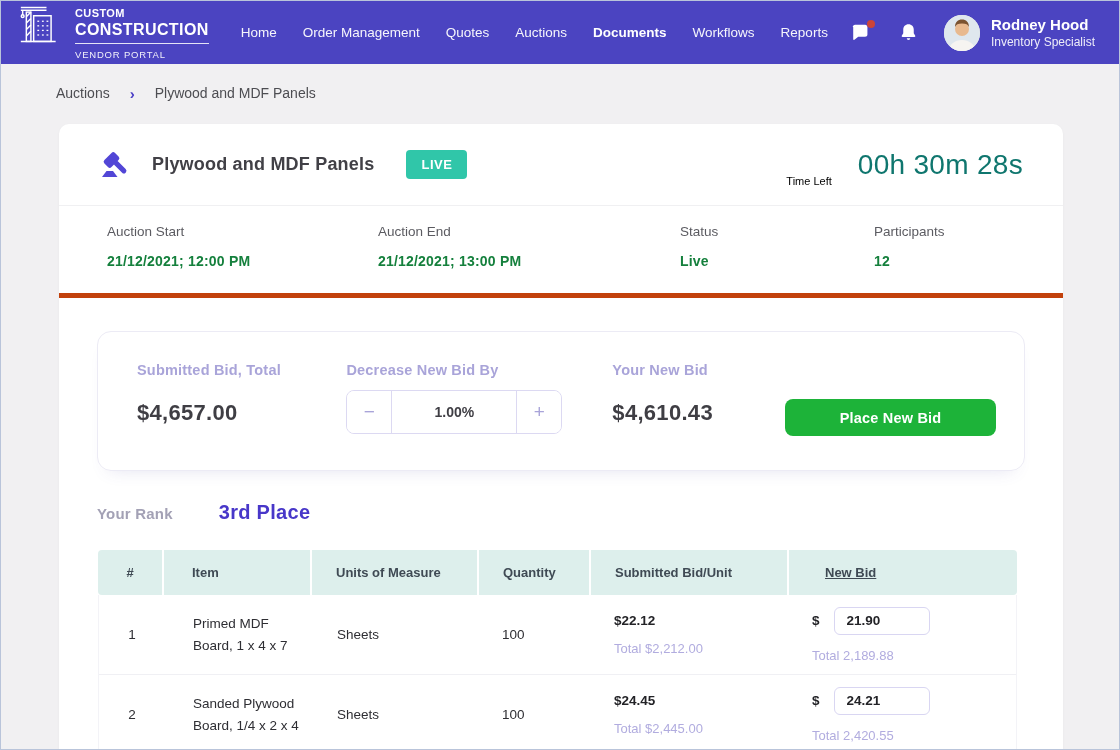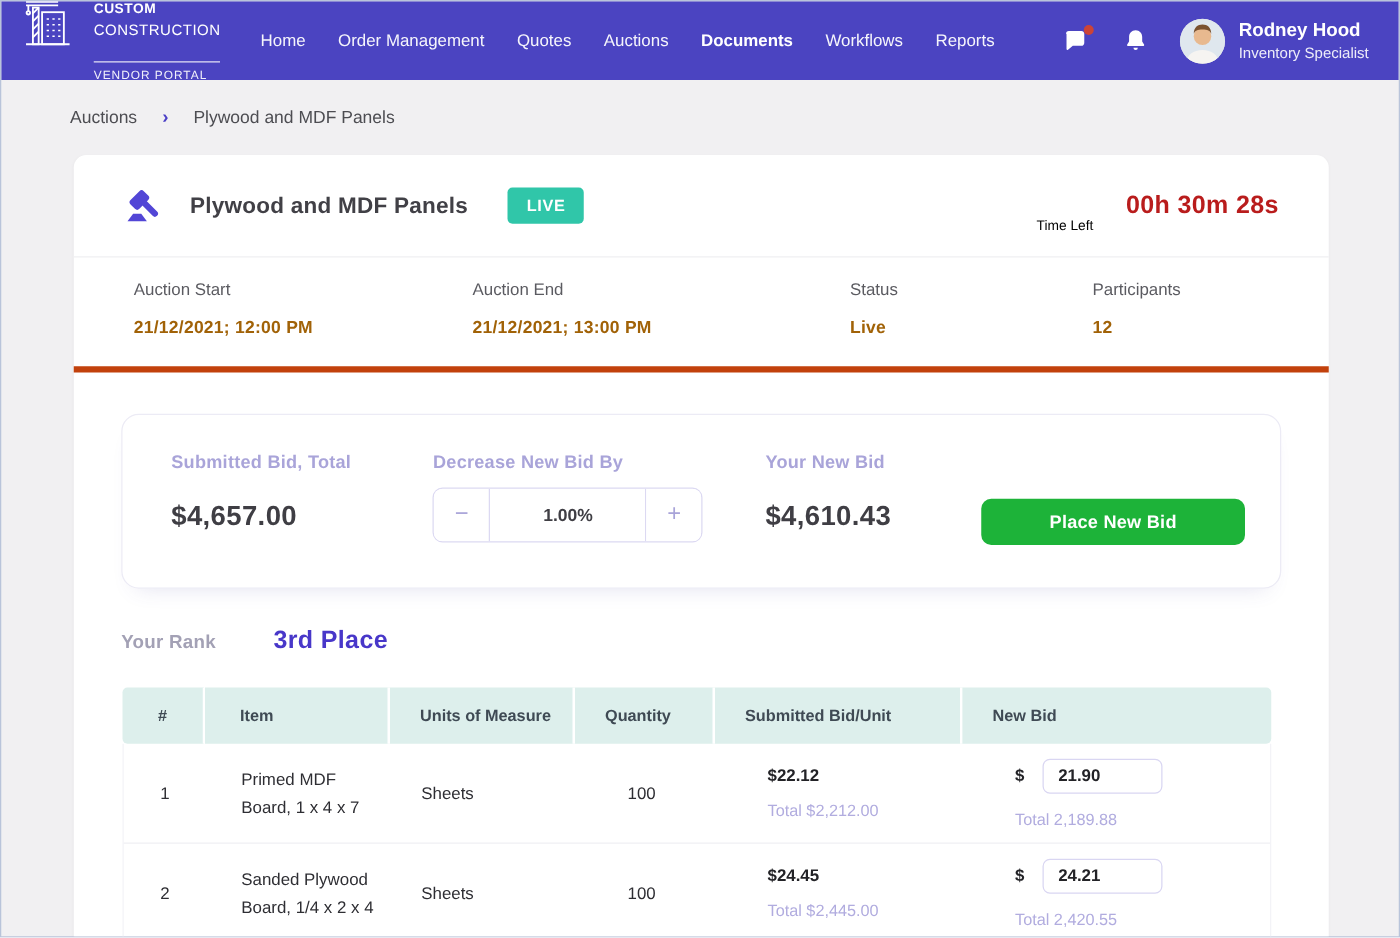--- a/index.html
+++ b/index.html
@@ -24,21 +24,21 @@
     background: #4b44c1;
     display: flex;
     align-items: center;
     padding: 0 24px 0 18px;
     color: #fff;
   }
   .logo-wrap { display: flex; align-items: flex-start; gap: 12px; margin-right: 32px; }
   .logo-icon { width: 44px; height: 42px; display: flex; align-items: center; }
   .logo-text { line-height: 1.15; }
   .logo-line1 { font-size: 11px; font-weight: bold; letter-spacing: 0.4px; }
-  .logo-line2 { font-size: 12px; font-weight: normal; letter-spacing: 0.4px; padding-bottom: 17px; border-bottom: 1.5px solid rgba(255,255,255,0.85); display: inline-block; }
+  .logo-line2 { font-size: 16px; font-weight: bold; letter-spacing: 0.4px; padding-bottom: 3px; border-bottom: 1.5px solid rgba(255,255,255,0.85); display: inline-block; }
   .logo-line3 { font-size: 9.5px; letter-spacing: 0.8px; margin-top: 3px; opacity: 0.92; }
   .nav-links { display: flex; align-items: center; gap: 26px; }
   .nav-link { font-size: 13.5px; color: #fff; opacity: 0.95; cursor: pointer; white-space: nowrap; }
   .nav-link.active { font-weight: bold; opacity: 1; }
   .nav-right { margin-left: auto; display: flex; align-items: center; gap: 22px; justify-content: space-between; }
   .icon-btn { position: relative; width: 26px; height: 26px; display: flex; align-items: center; justify-content: center; cursor: pointer; }
   .notif-dot { position: absolute; top: 0px; right: -1px; width: 8px; height: 8px; border-radius: 50%; background: #cc4437; }
   .user-chip { display: flex; align-items: center; gap: 11px; cursor: pointer; }
   .avatar { width: 36px; height: 36px; border-radius: 50%; overflow: hidden; background: #e9e4de; flex: 0 0 auto; }
   .user-name { font-size: 15px; font-weight: bold; line-height: 1.2; }
@@ -69,32 +69,32 @@
   .gavel-wrap { width: 30px; height: 30px; margin-right: 22px; }
   .auction-title { font-size: 18px; font-weight: bold; color: #414046; letter-spacing: 0.2px; }
   .live-badge {
     margin-left: 32px;
     background: #30c6a9; color: #fff;
     font-size: 13px; font-weight: bold; letter-spacing: 0.5px;
     padding: 7px 15px; border-radius: 4px;
   }
   .time-left-wrap { margin-left: auto; display: flex; align-items: center; gap: 26px; }
   .time-left-label { font-size: 11px; color: #000000; margin-top: 32px; }
-  .time-left-value { font-size: 20px; font-weight: bold; color: #b91c1c; letter-spacing: 0.3px; }
+  .time-left-value { font-size: 28px; font-weight: normal; color: #0f766e; letter-spacing: 0.3px; }
 
   .details-row {
     display: flex; padding: 18px 40px 24px 48px;
     border-bottom: 5px solid #c2410c;
   }
   .detail-col1 { width: 271px; }
   .detail-col2 { width: 302px; }
   .detail-col3 { width: 194px; }
   .detail-col4 { flex: 1; }
   .detail-label { font-size: 13.5px; color: #5b5b61; margin-bottom: 14px; }
-  .detail-value { font-size: 14px; font-weight: bold; color: #a16207; letter-spacing: 0.2px; }
+  .detail-value { font-size: 14px; font-weight: bold; color: #15803d; letter-spacing: 0.2px; }
 
   
   .bid-panel {
     margin: 33px 38px 0 38px;
     border: 1px solid #ecebf5;
     border-radius: 14px;
     box-shadow: 0 10px 18px -12px rgba(80,70,160,0.18);
     display: flex;
     padding: 30px 28px 28px 39px;
     height: 140px;
@@ -139,24 +139,24 @@
   .thead { display: flex; height: 45px; }
   .th {
     background: #ddefec; color: #3f4a54;
     font-size: 13px; font-weight: bold;
     display: flex; align-items: center;
     border-right: 2px solid #fff;
   }
   .th:last-child { border-right: none; }
   .th-num { width: 66px; justify-content: center; border-radius: 4px 0 0 4px; }
   .th-item { width: 148px; padding-left: 28px; }
-  .th-unit { width: 148px; padding-left: 24px; }
+  .th-unit { width: 167px; padding-left: 24px; }
   .th-qty { width: 112px; padding-left: 24px; }
   .th-bid { width: 198px; padding-left: 24px; }
-  .th-new { flex: 1; padding-left: 24px; border-radius: 0 4px 4px 0; }
+  .th-new { flex: 1; padding-left: 36px; border-radius: 0 4px 4px 0; text-decoration: underline; }
 
   .tbody { border-left: 1px solid #f3f3f7; border-right: 1px solid #f3f3f7; }
   .trow { display: flex; min-height: 80px; border-bottom: 1px solid #f0f0f4; align-items: center; }
   .td { font-size: 13.5px; color: #2e2e33; }
   .td-num { width: 66px; text-align: center; }
   .td-item { width: 148px; padding-left: 28px; line-height: 1.6; }
   .td-unit { width: 165px; padding-left: 24px; }
   .td-qty { width: 112px; padding-left: 24px; }
   .td-bid { width: 198px; padding-left: 24px; }
   .td-new { flex: 1; padding-left: 24px; }

